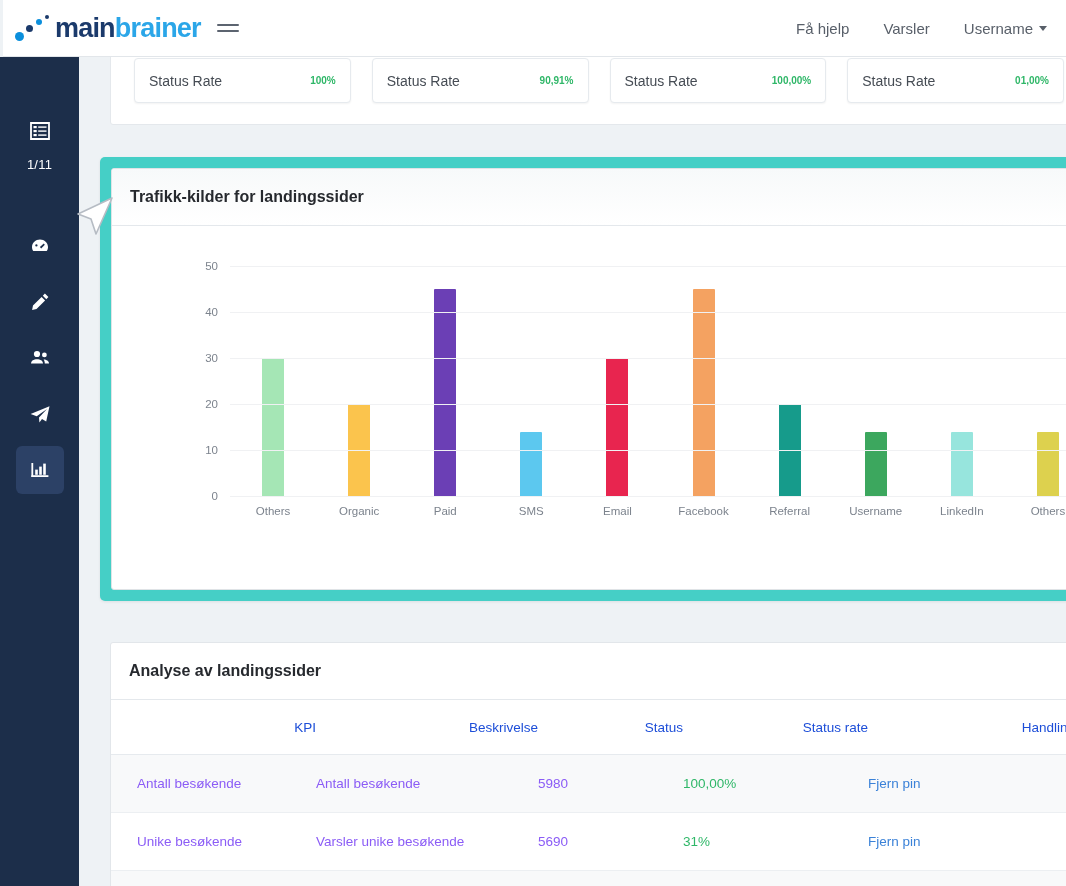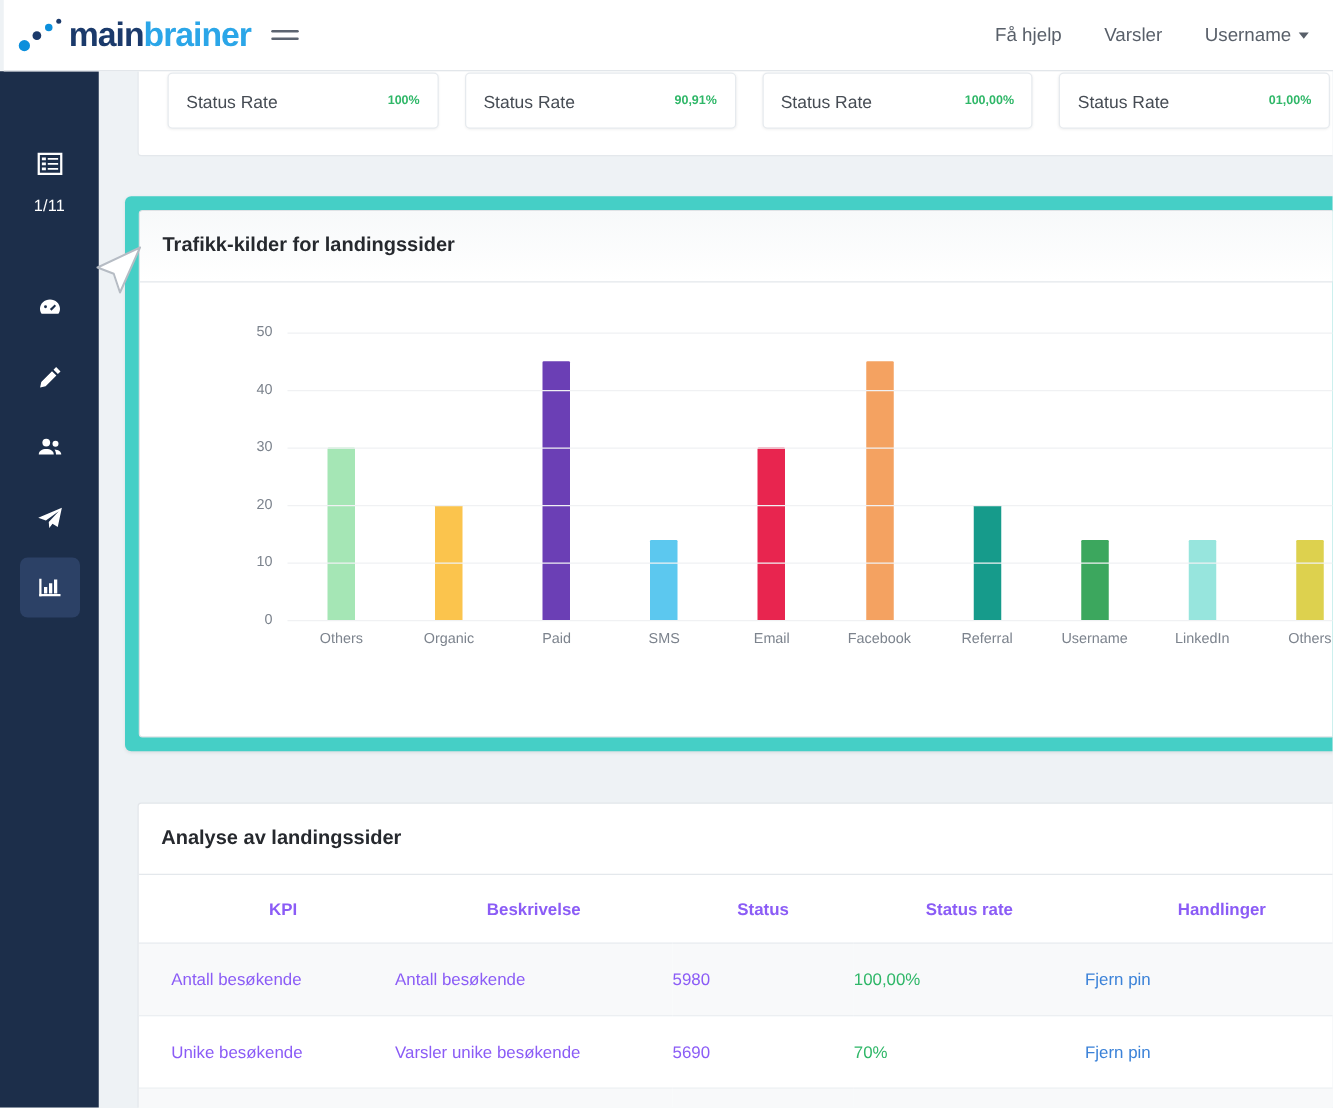--- a/index.html
+++ b/index.html
@@ -128,21 +128,21 @@
     position: absolute; left: 31px; top: 585px; width: 978px; height: 300px;
     background: #ffffff; border: 1px solid #e2e6ea; border-radius: 3px; overflow: hidden;
   }
   .table-head-bar {
     height: 57px; display: flex; align-items: center; padding: 0 18px;
     border-bottom: 1px solid #e4e8ec;
   }
   .table-title { font-size: 16px; font-weight: bold; color: #26292e; }
   table { width: 100%; border-collapse: collapse; }
   th {
-    text-align: center; font-size: 13.5px; font-weight: bold; color: #8b5cf6;
+    text-align: right; font-size: 13.5px; font-weight: normal; color: #1d4ed8;
     padding: 20px 0 19px 0; border-bottom: 1px solid #e6eaee;
   }
   td {
     font-size: 13.5px; color: #8b5cf6; padding: 21px 0 21px 0;
     border-bottom: 1px solid #eceff2;
   }
   tbody tr:nth-child(odd) { background: #f8f9fa; }
   .c1 { width: 205px; padding-left: 26px; }
   .c2 { width: 222px; }
   .c3 { width: 145px; }
@@ -357,21 +357,21 @@
             <td class="c1">Antall besøkende</td>
             <td class="c2">Antall besøkende</td>
             <td class="c3">5980</td>
             <td class="c4 rate">100,00%</td>
             <td class="c5 act">Fjern pin</td>
           </tr>
           <tr>
             <td class="c1">Unike besøkende</td>
             <td class="c2">Varsler unike besøkende</td>
             <td class="c3">5690</td>
-            <td class="c4 rate">70%</td>
+            <td class="c4 rate">31%</td>
             <td class="c5 act">Fjern pin</td>
           </tr>
           <tr>
             <td class="c1">Sidevisninger</td>
             <td class="c2">Antall sidevisninger</td>
             <td class="c3">6930</td>
             <td class="c4 rate">80%</td>
             <td class="c5 act">Pin</td>
           </tr>
         </tbody>

